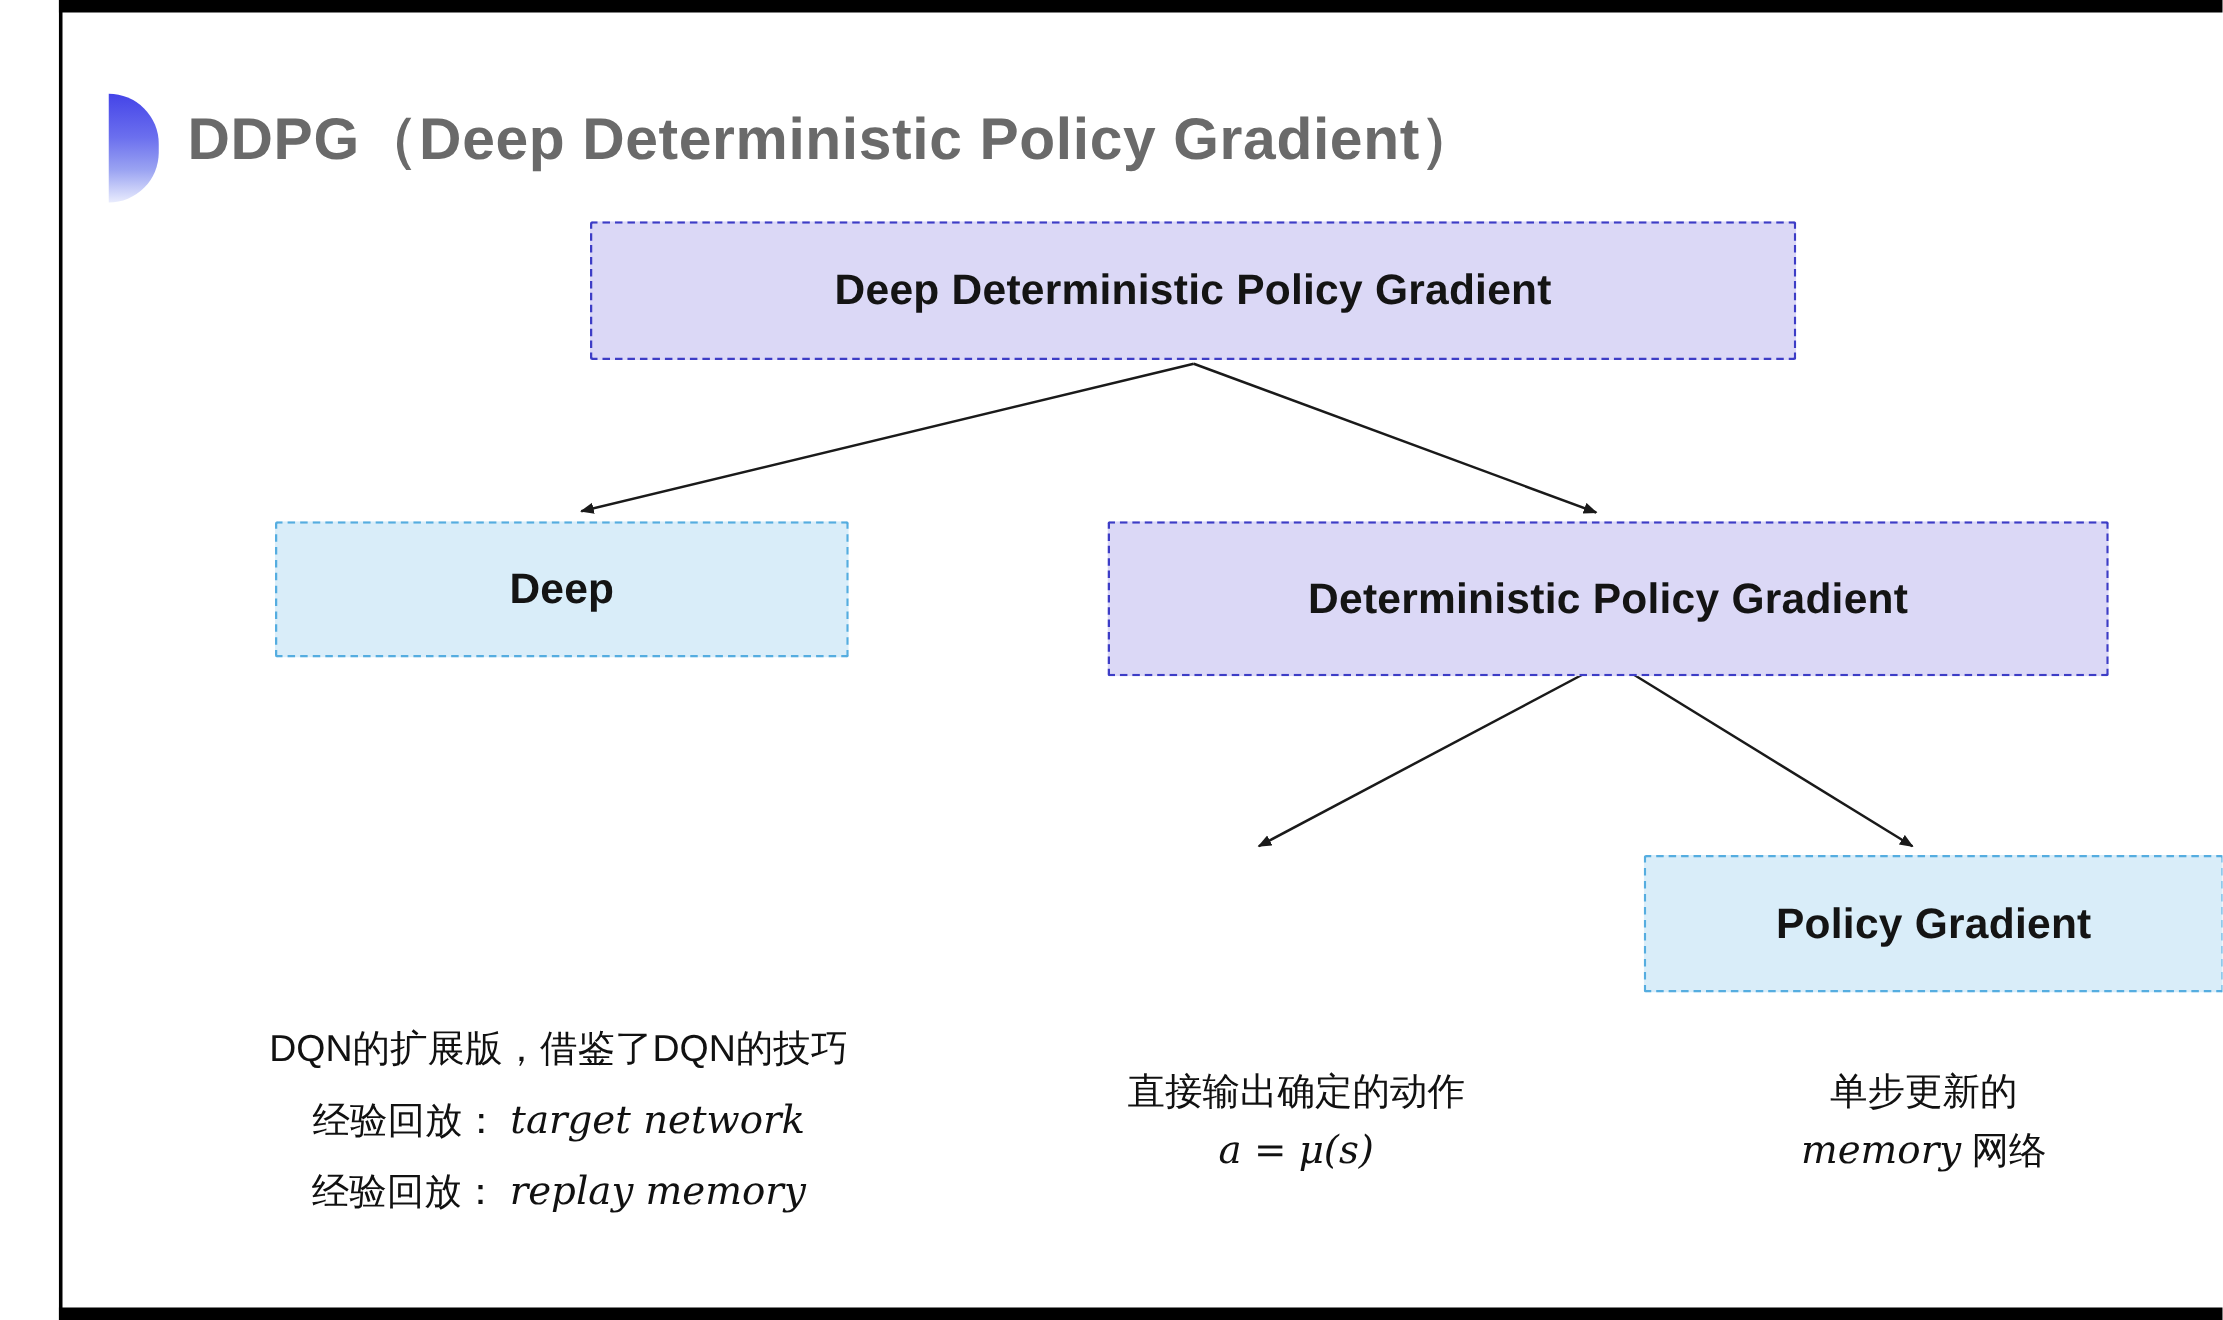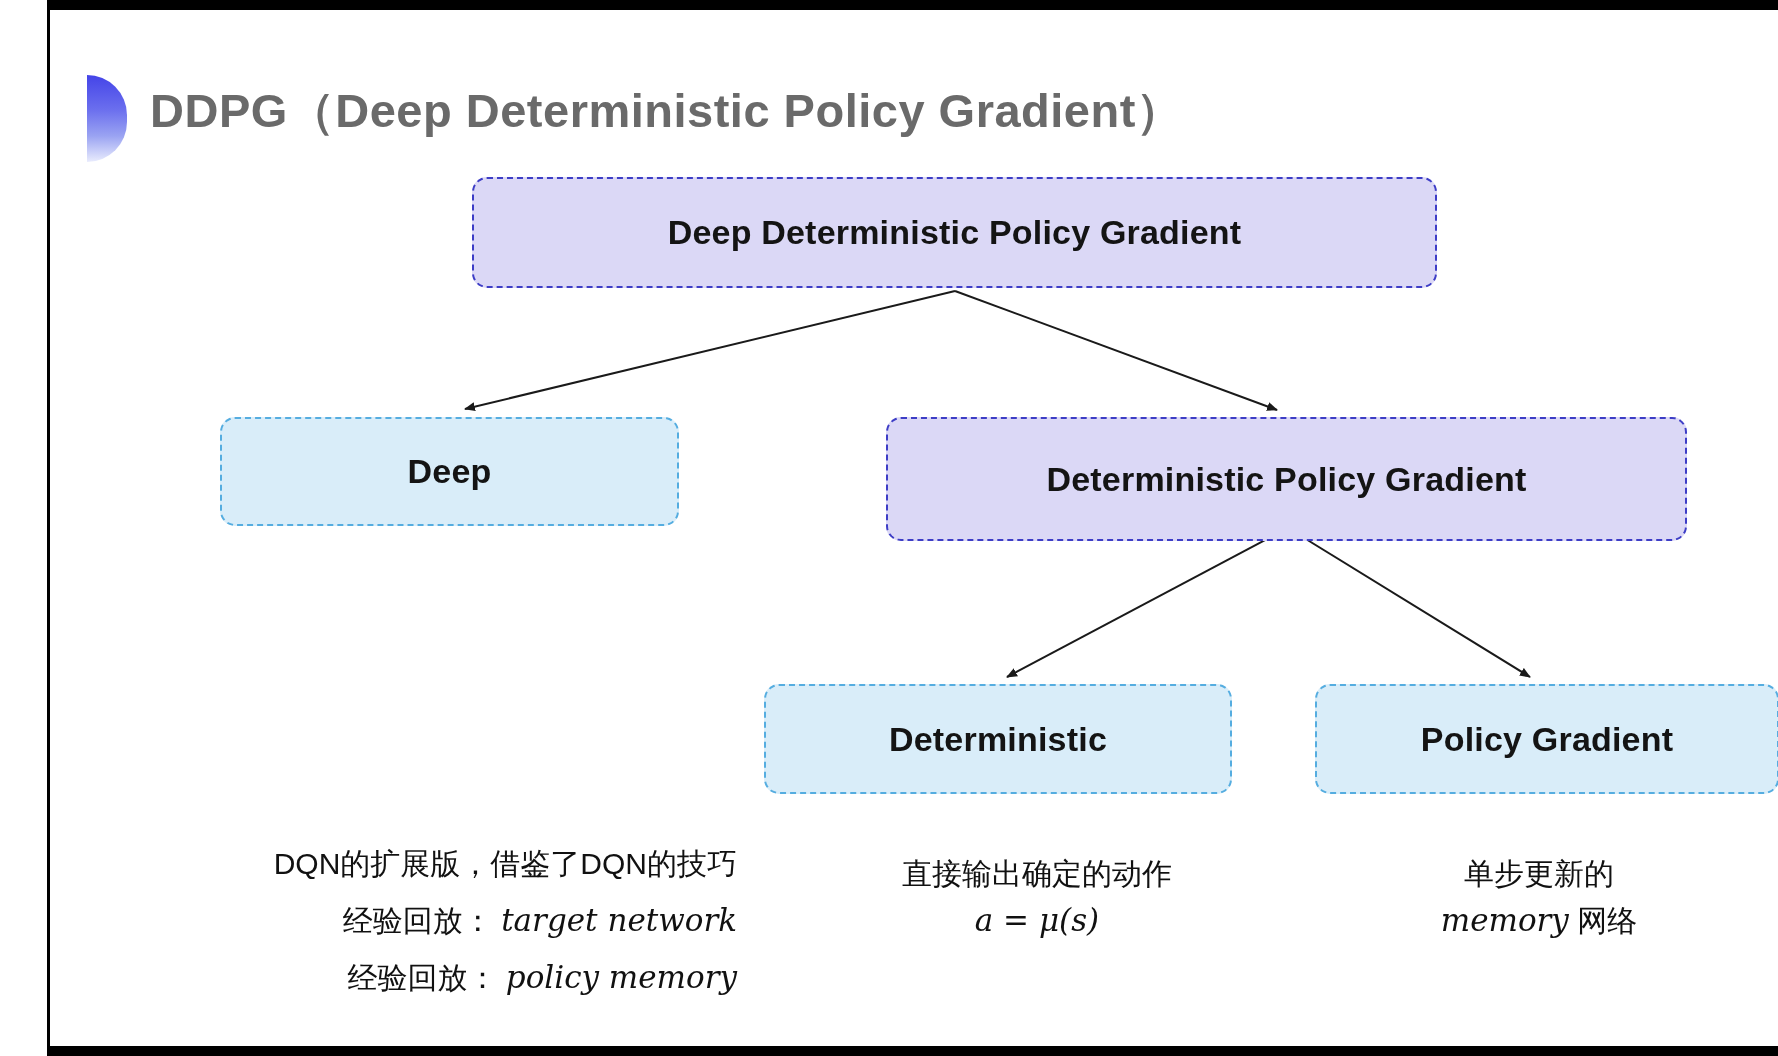--- a/index.html
+++ b/index.html
@@ -40,21 +40,21 @@
     white-space: nowrap;
   }
 
   
   .node {
     position: absolute;
     box-sizing: border-box;
     display: flex;
     align-items: center;
     justify-content: center;
-    border-radius: 15px;
+    border-radius: 2px;
     font-size: 34px;
     font-weight: 600;
     color: #141414;
     letter-spacing: 0.2px;
   }
   .node.purple {
     background: #dbd8f6;
     border: 2.5px dashed #3d3dc6;
   }
   .node.cyan {
@@ -83,23 +83,22 @@
     color: #111111;
     font-size: 30px;
   }
   .note .cjk { font-family: "Liberation Sans", "DejaVu Sans", sans-serif; }
   .note .term {
     font-family: "DejaVu Serif", "Liberation Serif", serif;
     font-style: italic;
     font-size: 31px;
   }
   .note-deep {
-    left: 110px; top: 835px; width: 580px;
+    left: 110px; top: 811px; width: 580px;
     line-height: 57px;
-    text-align: right;
   }
   .note-deterministic {
     left: 790px; top: 851px; width: 400px;
     line-height: 46px;
   }
   .note-policy-grad {
     left: 1292px; top: 851px; width: 400px;
     line-height: 46px;
   }
 </style>
@@ -129,38 +128,35 @@
 
   <div class="node purple node-root">
     <span>Deep Deterministic Policy Gradient</span>
   </div>
   <div class="node cyan node-deep">
     <span>Deep</span>
   </div>
   <div class="node purple node-dpg">
     <span>Deterministic Policy Gradient</span>
   </div>
-  <div class="node cyan node-deterministic">
-    <span>Deterministic</span>
-  </div>
   <div class="node cyan node-policy-grad">
     <span>Policy Gradient</span>
   </div>
 
   <div class="note note-deep">
     <div>
       <span class="cjk">DQN的扩展版，借鉴了DQN的技巧</span>
     </div>
     <div>
       <span class="cjk">经验回放：</span>
       <span class="term">target network</span>
     </div>
     <div>
       <span class="cjk">经验回放：</span>
-      <span class="term">policy memory</span>
+      <span class="term">replay memory</span>
     </div>
   </div>
 
   <div class="note note-deterministic">
     <div>
       <span class="cjk">直接输出确定的动作</span>
     </div>
     <div>
       <span class="term">a = μ(s)</span>
     </div>

